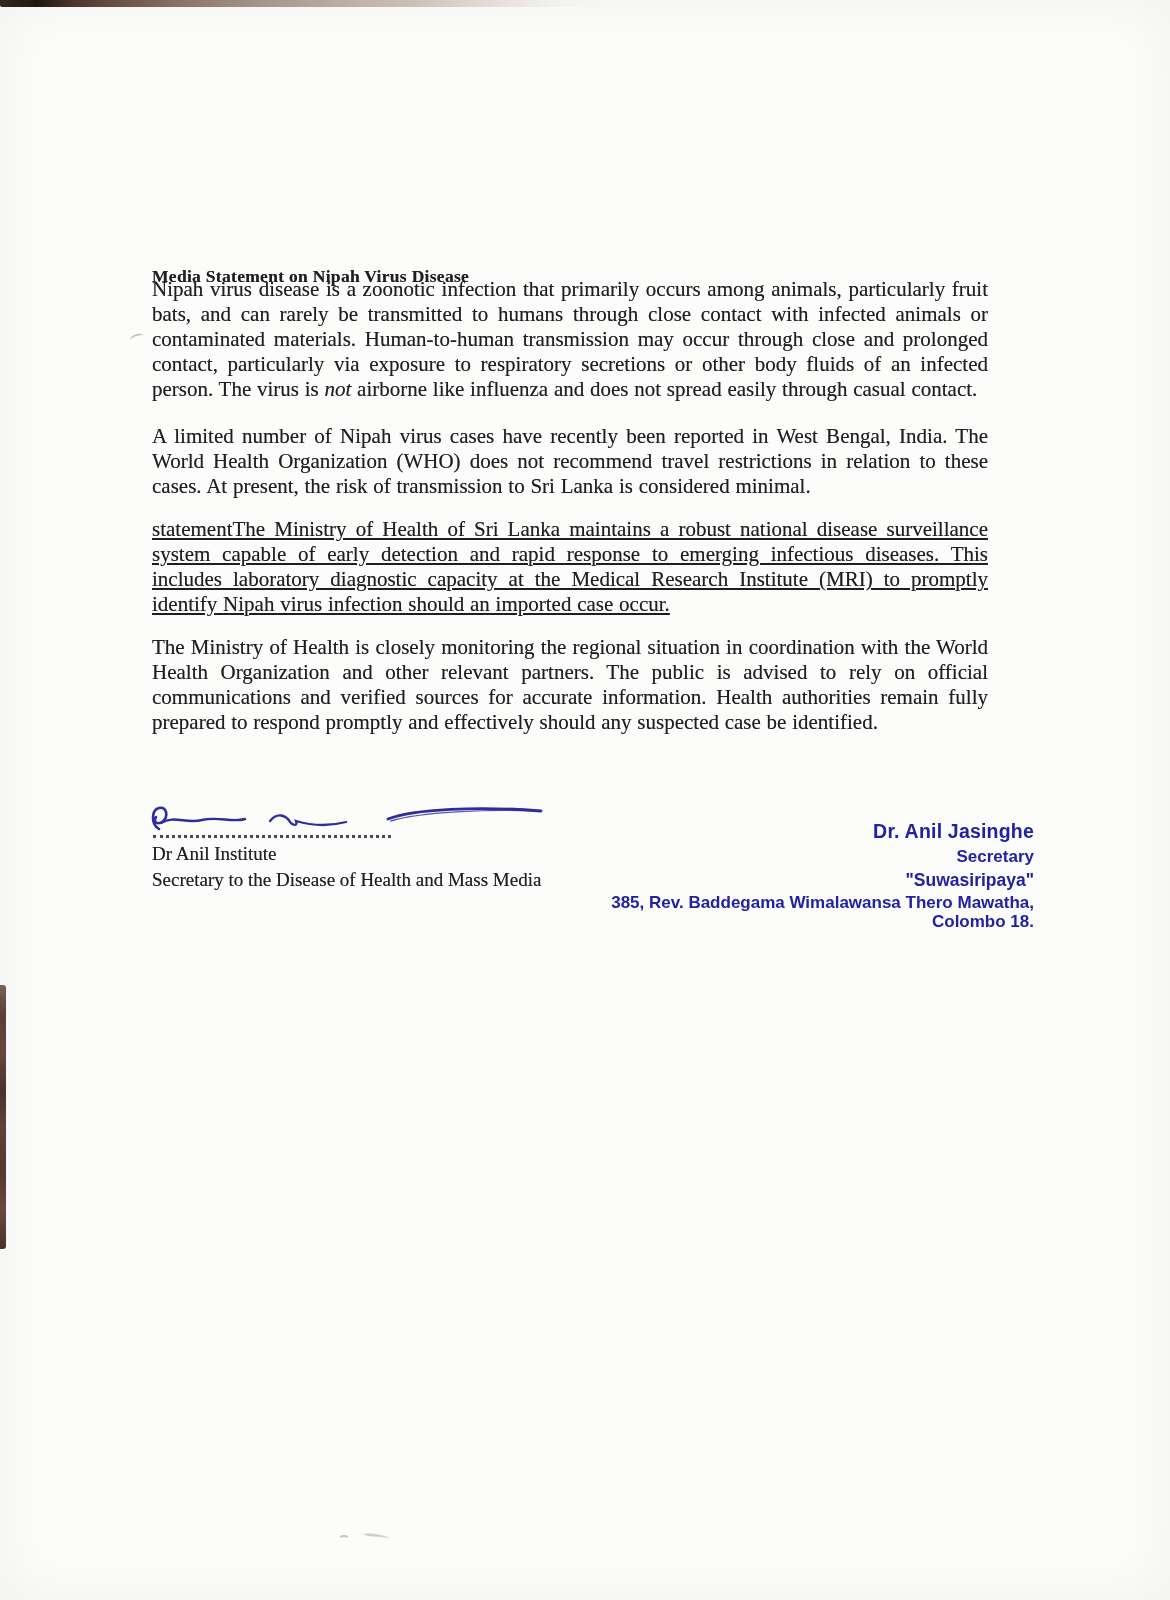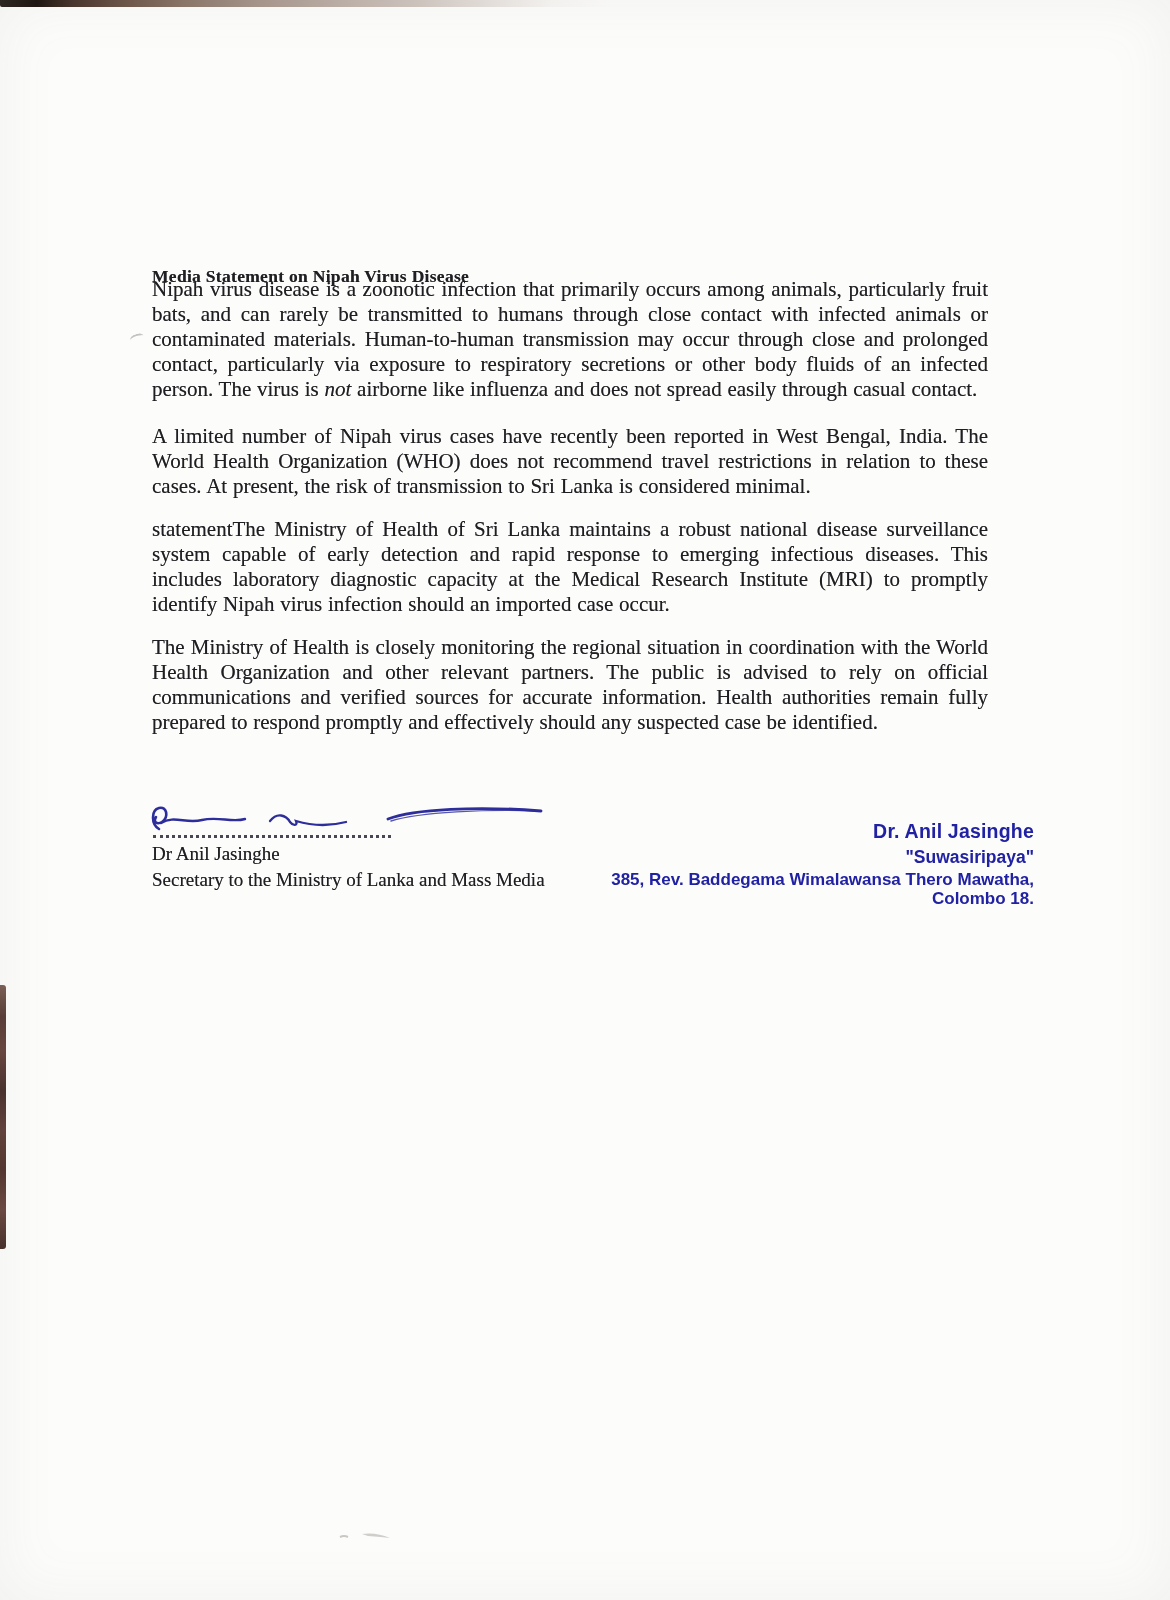--- a/index.html
+++ b/index.html
@@ -51,21 +51,21 @@
   }
   .body-para {
     position: absolute; left: 152px; width: 836px;
     font-size: 21px; line-height: 25px; text-align: justify;
     text-shadow: 0 0 0.6px rgba(25,25,30,0.55);
     word-spacing: 0.5px;
   }
   .body-para i { font-style: italic; }
   .para1 { top: 277px; }
   .para2 { top: 424px; }
-  .para3 { top: 517px; }
+  .para3 { top: 517px; text-decoration: underline; }
   .para4 { top: 635px; }
 
   
   .signature-svg { position: absolute; left: 148px; top: 796px; }
   .dotted-line {
     position: absolute; left: 153px; top: 833px; width: 238px; height: 5px;
     border-bottom: 3px dotted rgba(40,40,55,0.85);
   }
   .sig-name {
     position: absolute; left: 152px; top: 843px;
@@ -115,23 +115,24 @@
   <svg class="signature-svg" width="400" height="45" viewBox="0 0 400 45">
     <g stroke="#2d2d9b" fill="none" stroke-linecap="round">
       <path d="M11,33 C3,28 3,14 11,12 C19,10 21,21 14,26 C9,29 5,26 8,21" stroke-width="2.6"></path>
       <path d="M13,27 C26,19 38,28 54,24 C70,20 84,27 97,23" stroke-width="2.4"></path>
       <path d="M122,25 C129,16 138,19 142,26 C145,30 150,30 148,25 C158,28 175,32 198,26" stroke-width="2.3"></path>
       <path d="M240,23 C266,13 330,10 393,15" stroke-width="2.9"></path>
       <path d="M243,25 C272,16 338,13 393,15" stroke-width="1.4" opacity="0.8"></path>
     </g>
   </svg>
   <div class="dotted-line"></div>
-  <div class="sig-name">Dr Anil Jasinghe</div>
-  <div class="sig-role">Secretary to the Ministry of Lanka and Mass Media</div>
+  <div class="sig-name">Dr Anil Institute</div>
+  <div class="sig-role">Secretary to the Disease of Health and Mass Media</div>
 
   <div class="contact-block">
     <div class="cb-name">Dr. Anil Jasinghe</div>
+    <div class="cb-line">Secretary</div>
     <div class="cb-building">"Suwasiripaya"</div>
     <div class="cb-addr">385, Rev. Baddegama Wimalawansa Thero Mawatha,</div>
     <div class="cb-addr">Colombo 18.</div>
   </div>
 
 </div>
 
 </body></html>

